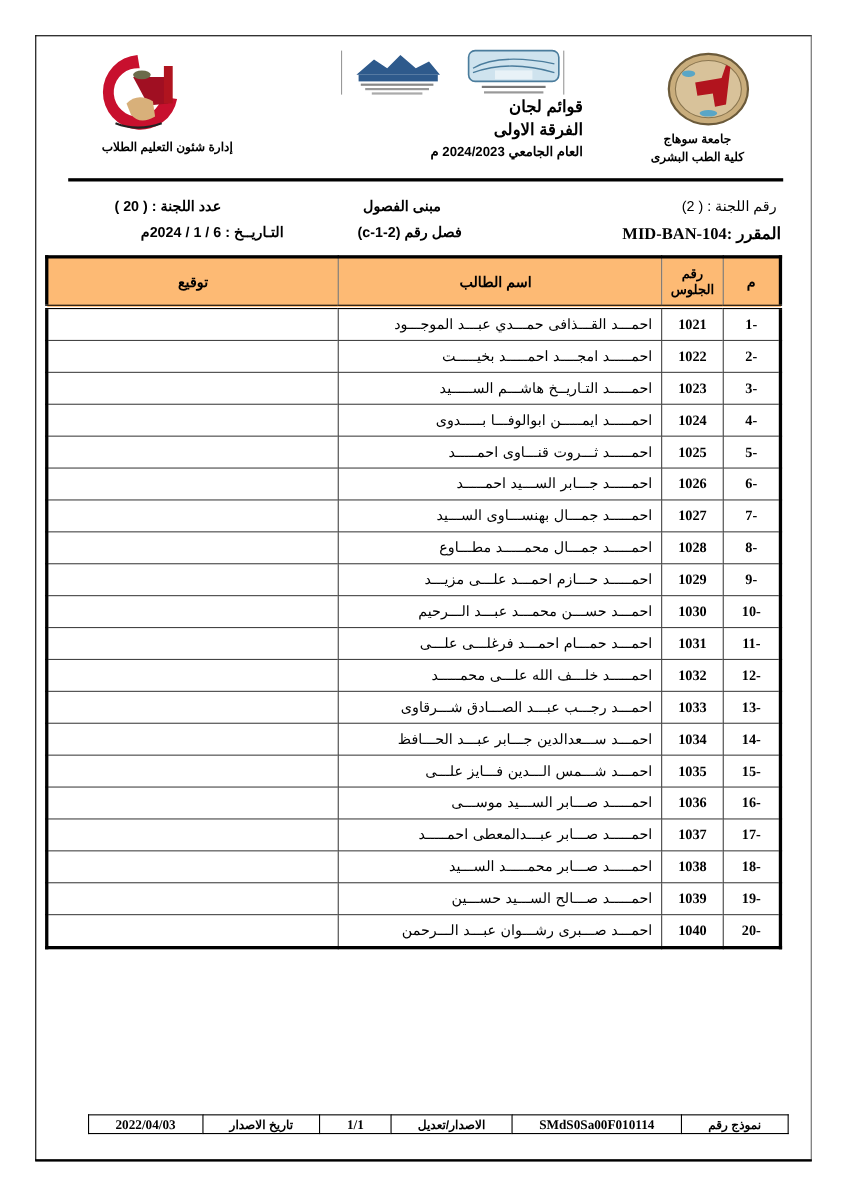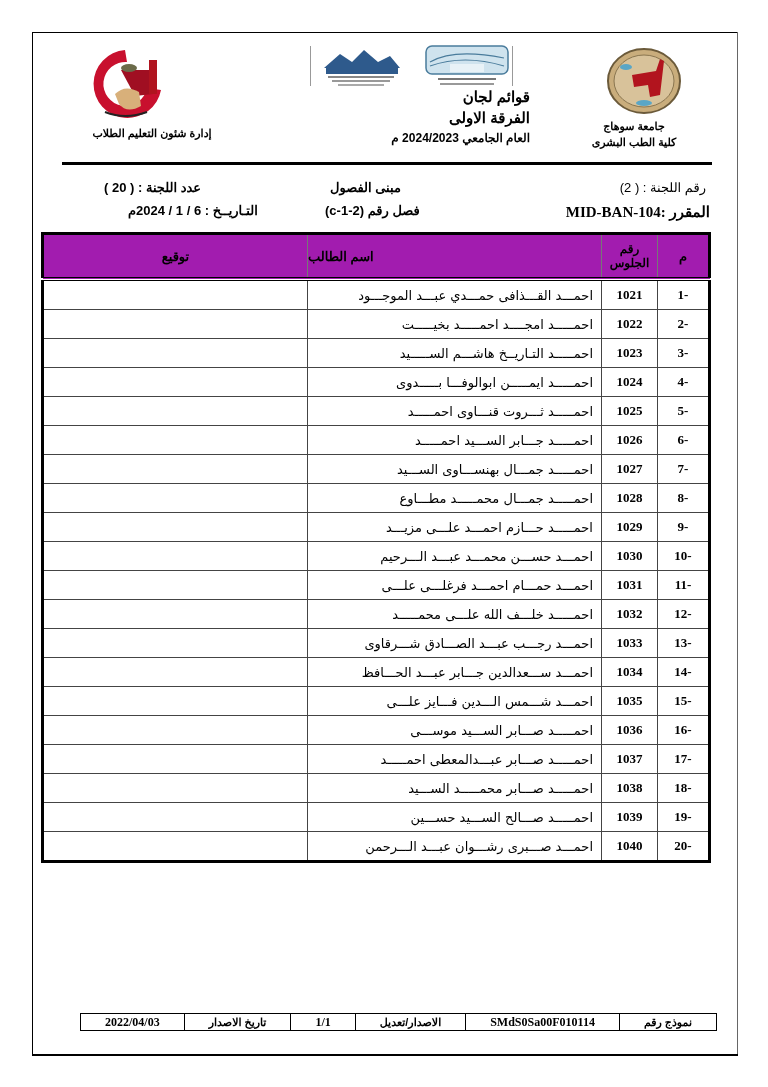--- a/index.html
+++ b/index.html
@@ -31,21 +31,21 @@
   .rc1 { top:120px; }
   .rc2 { top:136px; }
 
   .header-rule { position:absolute; left:62px; top:162px; width:650px; height:3px; background:#000; }
 
   .meta { position:absolute; font-family:"Liberation Sans", sans-serif; font-weight:bold; font-size:13px; white-space:nowrap; }
   .meta.serif { font-family:"Liberation Serif", serif; }
 
   table.grid { position:absolute; left:41px; top:232px; width:670px; border-collapse:collapse;
                border:3px solid #000; direction:rtl; table-layout:fixed; }
-  table.grid th { background:#a21caf; height:42px; border-left:1px solid #777; border-bottom:4px double #000;
+  table.grid th { background:#fdba74; height:42px; border-left:1px solid #777; border-bottom:4px double #000;
                   font-family:"Liberation Sans", sans-serif; font-weight:bold; font-size:13px; padding:0; }
   table.grid td { height:28px; border:1px solid #444; padding:0; font-size:13px; }
   .c-num { width:50px; text-align:center; font-family:"Liberation Serif", serif; font-weight:bold; font-size:17px; }
   .c-seat { width:55px; text-align:center; font-family:"Liberation Serif", serif; font-weight:bold; font-size:17px; }
   .c-name { width:285px; text-align:right; padding-right:8px !important; font-family:"DejaVu Sans", sans-serif; font-size:12px; letter-spacing:0.3px; }
   .c-sign { width:auto; }
   .hdr-seat { font-size:12px !important; line-height:14px; }
 
   table.foot { position:absolute; left:80px; top:1013px; width:622px; border-collapse:collapse;
                border:1px solid #000; direction:rtl; }
@@ -109,21 +109,21 @@
 <div class="meta ar" style="left:330px; top:180px;">مبنى الفصول</div>
 <div class="meta ar" style="left:325px; top:203px;">فصل رقم (2-1-c)</div>
 <div class="meta ar" style="left:104px; top:180px;">عدد اللجنة : ( 20 )</div>
 <div class="meta ar" style="left:90px; top:203px;margin-left:38px;">التـاريــخ : 6 / 1 / 2024م</div>
 
 <table class="grid">
   <thead>
     <tr>
       <th class="c-num" style="font-family:'Liberation Sans',sans-serif;font-size:13px;">م</th>
       <th class="c-seat hdr-seat" style="font-family:'Liberation Sans',sans-serif;">رقم الجلوس</th>
-      <th class="c-name" style="text-align:left;font-family:'Liberation Sans',sans-serif;font-size:13px;">اسم الطالب</th>
+      <th class="c-name" style="text-align:center;font-family:'Liberation Sans',sans-serif;font-size:13px;">اسم الطالب</th>
       <th class="c-sign">توقيع</th>
     </tr>
   </thead>
   <tbody id="rows">
       <tr>
         <td class="c-num">-1</td>
         <td class="c-seat">1021</td>
         <td class="c-name ar">احمـــد القـــذافى حمـــدي عبـــد الموجـــود</td>
         <td class="c-sign"></td>
       </tr>

